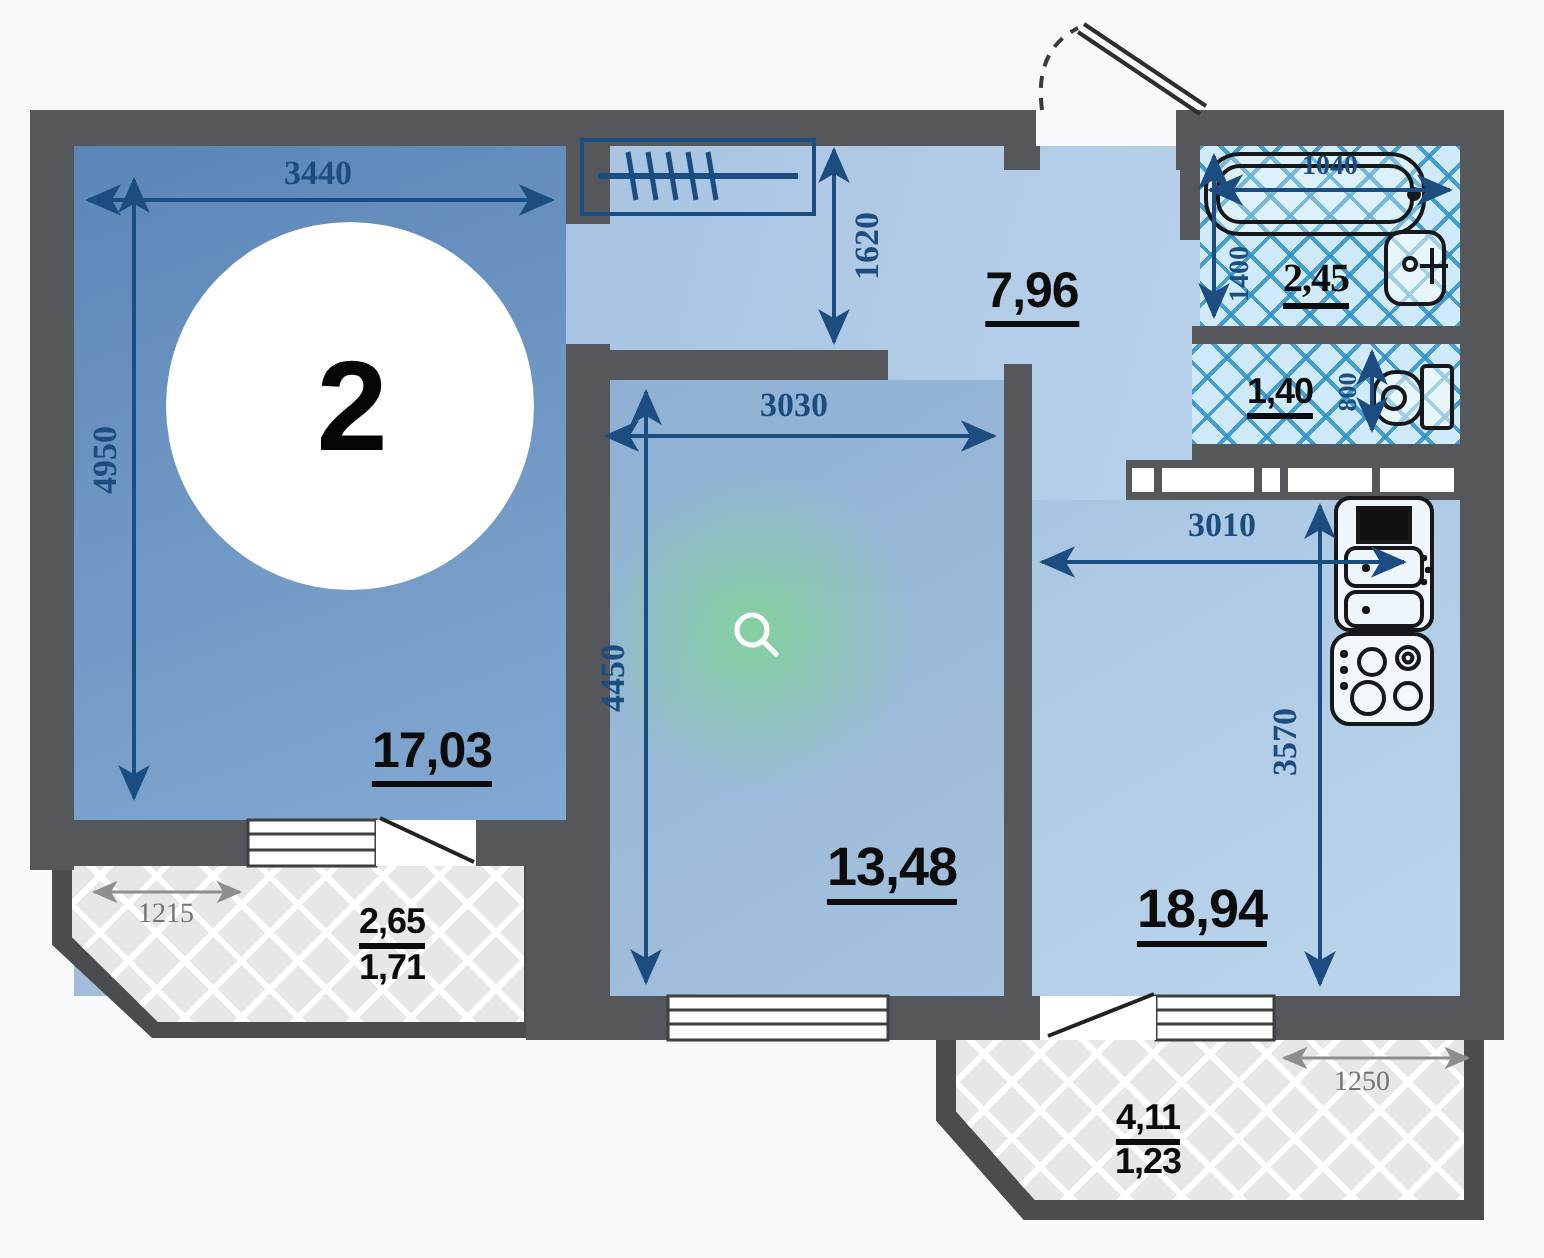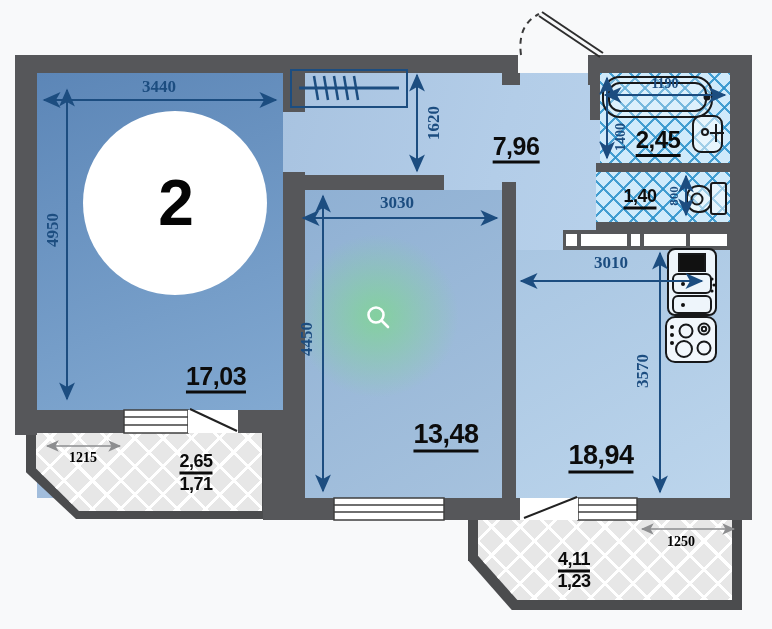--- a/index.html
+++ b/index.html
@@ -32,25 +32,25 @@
   #balc-l-in{left:36px;top:431px;width:226px;height:80px;clip-path:polygon(0 0,100% 0,100% 100%,19% 100%,0 47%);}
   #balc-r-out{left:468px;top:518px;width:274px;height:92px;clip-path:polygon(0 0,100% 0,100% 100%,16% 100%,0 46%);}
   #balc-r-in{left:478px;top:518px;width:254px;height:82px;clip-path:polygon(0 0,100% 0,100% 100%,15.5% 100%,0 46%);}
   .cab-cell{background:#ffffff;height:12px;top:234px;}
   
   .lbl{transform:translate(-50%,-50%);white-space:nowrap;}
   .rot{transform:translate(-50%,-50%) rotate(-90deg);}
   .dim{color:#1c4d80;font-family:"Liberation Serif",serif;font-weight:bold;font-size:17px;}
   .dim.sm{font-size:14px;}
   .dim.xs{font-size:13px;}
-  .dimg{color:#000000;font-family:"Liberation Serif",serif;font-weight:bold;font-size:14px;}
+  .dimg{color:#737373;font-family:"Liberation Serif",serif;font-weight:normal;font-size:14px;}
   .area{color:#0c0c0c;font-weight:800;letter-spacing:-0.5px;}
   .area span{border-bottom:3px solid #0c0c0c;padding-bottom:1px;}
   .area.noline span{border-bottom:none;}
-  .fs25{font-size:25px;} .fs27{font-size:27px;} .fs20{font-size:24px;} .fs18{font-size:18px;}
+  .fs25{font-size:25px;} .fs27{font-size:27px;} .fs20{font-size:20px;font-family:Liberation Serif, serif;} .fs18{font-size:18px;}
   
   #badge{left:83px;top:111px;width:184px;height:184px;border-radius:50%;background:#ffffff;
     display:flex;align-items:center;justify-content:center;gap:5px;}
   #badge .big2{font-size:64px;font-weight:800;color:#050505;letter-spacing:-2px;line-height:1;}
   #badge .col{display:flex;flex-direction:column;align-items:center;gap:5px;}
   #badge .col span{font-weight:800;color:#050505;letter-spacing:-1px;line-height:1;
     border-bottom:4px solid #050505;padding-bottom:2px;}
   #badge .n1{font-size:28px;} #badge .n2{font-size:31px;} #badge .n3{font-size:31px;}
   svg{position:absolute;left:0;top:0;}
 </style>
@@ -210,21 +210,21 @@
     </g>
   </svg>
 
   <div class="abs lbl dim" style="left:159px;top:87px;">3440</div>
   <div class="abs rot dim" style="left:53px;top:230px;">4950</div>
   <div class="abs rot dim" style="left:434px;top:123px;">1620</div>
   <div class="abs lbl dim" style="left:397px;top:203px;">3030</div>
   <div class="abs rot dim" style="left:307px;top:339px;">4450</div>
   <div class="abs lbl dim" style="left:611px;top:263px;">3010</div>
   <div class="abs rot dim" style="left:643px;top:371px;">3570</div>
-  <div class="abs lbl dim sm" style="left:665px;top:84px;">1190</div>
+  <div class="abs lbl dim sm" style="left:665px;top:84px;">1040</div>
   <div class="abs rot dim sm" style="left:621px;top:137px;">1400</div>
   <div class="abs rot dim xs" style="left:674px;top:196px;">800</div>
   <div class="abs lbl dimg" style="left:83px;top:458px;">1215</div>
   <div class="abs lbl dimg" style="left:681px;top:542px;">1250</div>
 
   <div class="abs lbl area fs25" style="left:216px;top:376px;"><span>17,03</span></div>
   <div class="abs lbl area fs25" style="left:516px;top:146px;"><span>7,96</span></div>
   <div class="abs lbl area fs27" style="left:446px;top:434px;"><span>13,48</span></div>
   <div class="abs lbl area fs27" style="left:601px;top:455px;"><span>18,94</span></div>
   <div class="abs lbl area fs20" style="left:658px;top:140px;"><span>2,45</span></div>

